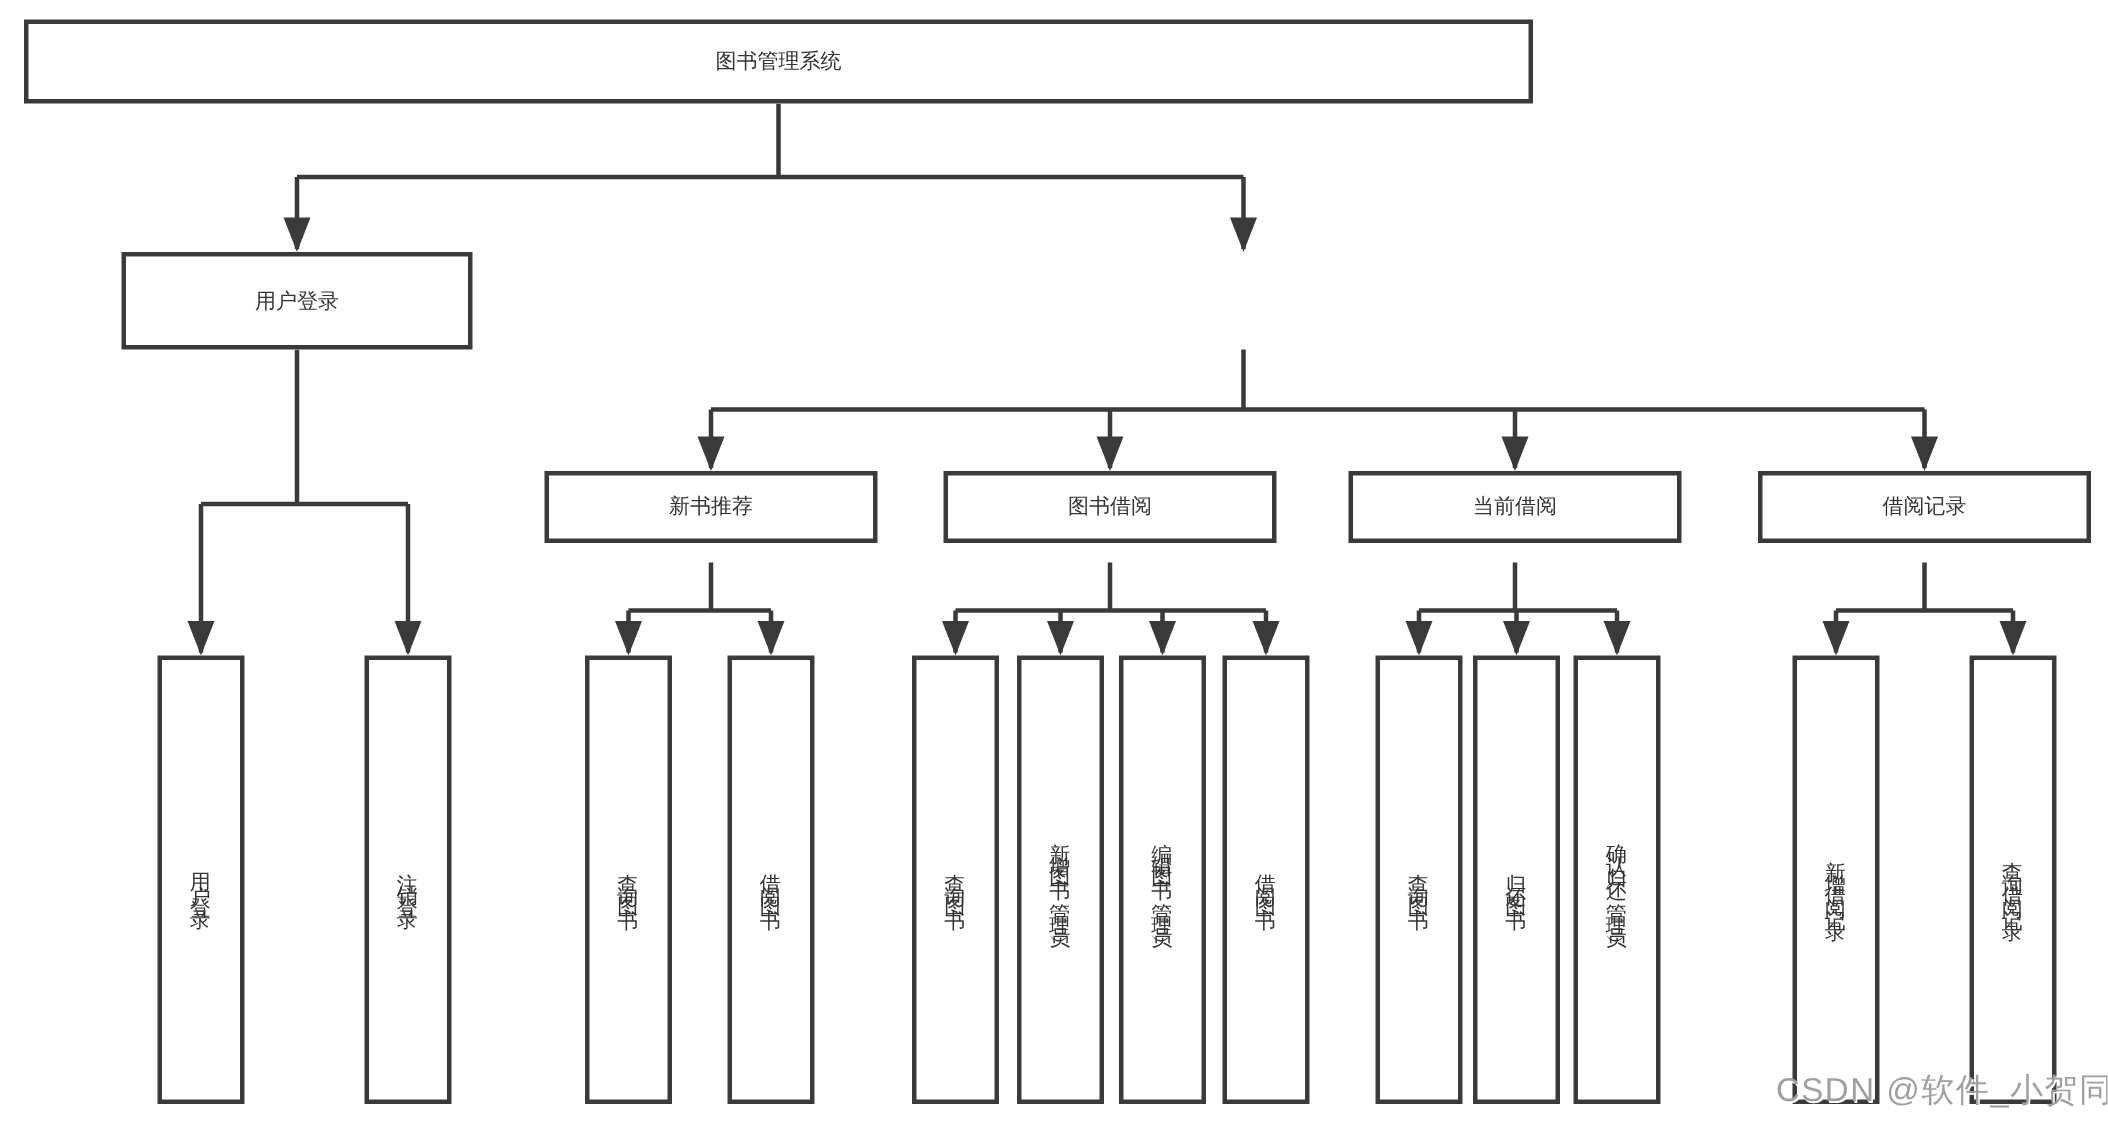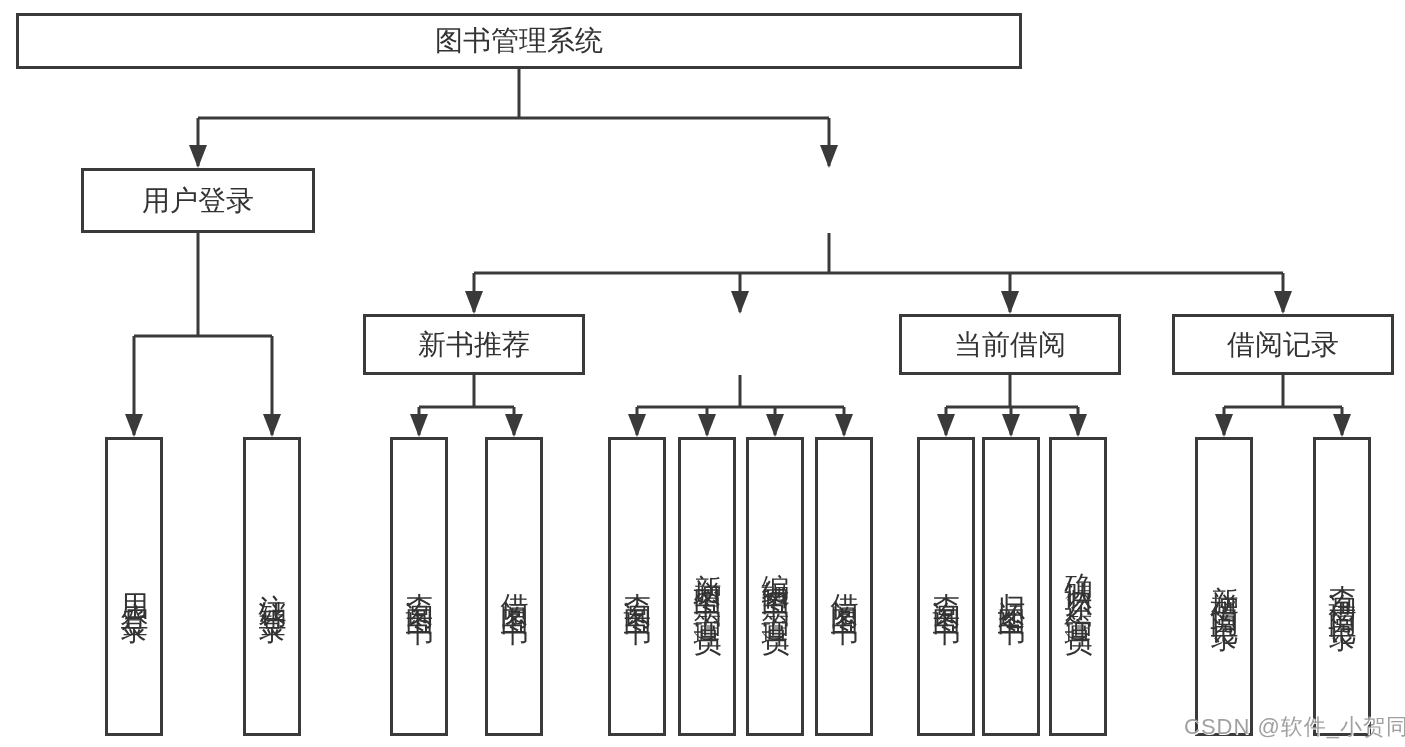--- a/index.html
+++ b/index.html
@@ -10,26 +10,26 @@
     overflow: hidden;
   }
   .stage { position: relative; width: 1405px; height: 747px; background: var(--bg, #ffffff); }
   svg.wires { position: absolute; left: 0; top: 0; color: var(--line, #3a3a3a); }
   .node {
     position: absolute;
     background: #ffffff;
     border: 3px solid var(--line, #3a3a3a);
     display: flex; align-items: center; justify-content: center;
     color: var(--text, #333333);
-    font-size: 28px;
+    font-size: 14px;
     box-sizing: border-box;
   }
   .root { left: 16px; top: 13px; width: 1006px; height: 56px; }
   .lvl2 { top: 168px; width: 234px; height: 65px; }
-  .lvl3 { top: 314px; width: 222px; height: 61px; }
+  .lvl3 { top: 314px; width: 222px; height: 48px; }
   .leaf { top: 437px; width: 58px; height: 299px; }
   .leaf span {
     writing-mode: vertical-rl;
     text-orientation: mixed;
     letter-spacing: 8px;
     line-height: 1.0;
     white-space: nowrap;
   }
   .watermark {
     position: absolute; left: 1184px; top: 712px;
@@ -81,20 +81,23 @@
     <span>图书管理系统</span>
   </div>
 
   <div class="node lvl2" style="left:81px">
     <span>用户登录</span>
   </div>
 
   <div class="node lvl3" style="left:363px">
     <span>新书推荐</span>
   </div>
+  <div class="node lvl3" style="left:629px">
+    <span>图书借阅</span>
+  </div>
   <div class="node lvl3" style="left:899px">
     <span>当前借阅</span>
   </div>
   <div class="node lvl3" style="left:1172px">
     <span>借阅记录</span>
   </div>
 
   <div class="node leaf" style="left:105px">
     <span>用户登录</span>
   </div>

